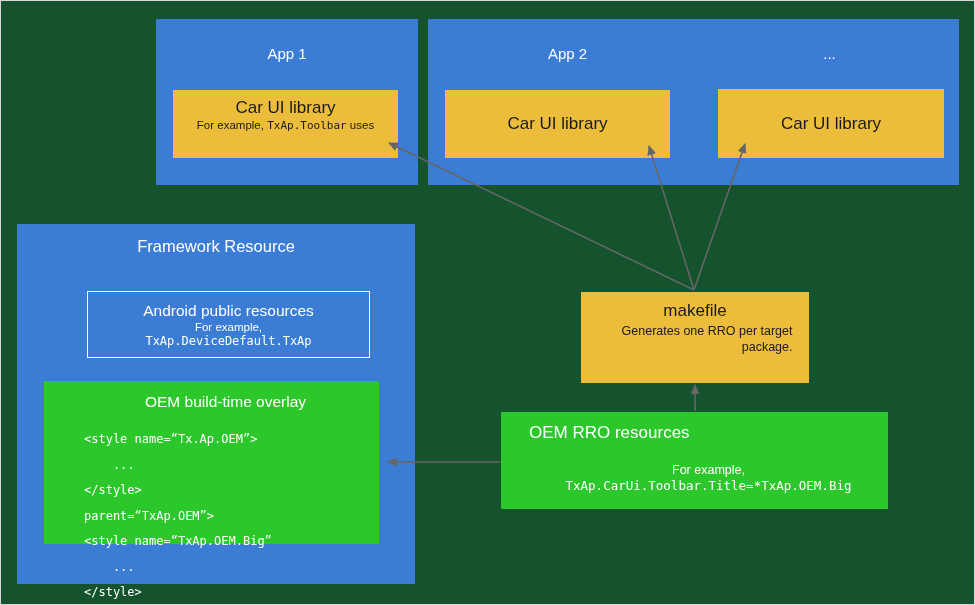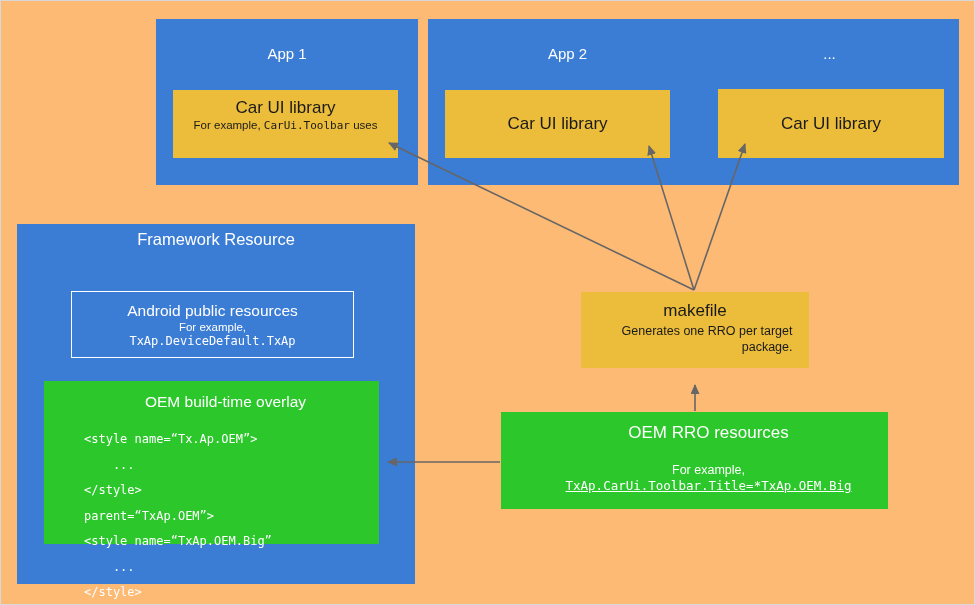--- a/index.html
+++ b/index.html
@@ -4,21 +4,21 @@
 <style>
   * { margin: 0; padding: 0; box-sizing: border-box; }
   body {
     background: #ffffff;
     font-family: "Liberation Sans", sans-serif;
   }
   .canvas {
     position: relative;
     width: 975px;
     height: 605px;
-    background: #fdba74;
+    background: #14532d;
     border: 1px solid #d8d8d8;
     overflow: hidden;
   }
   .abs { position: absolute; }
 
   
   .box-blue   { background: #3b7cd5; color: #ffffff; }
   .box-yellow { background: #ecbd3b; color: #1a1a1a; }
   .box-green  { background: #2bc72b; color: #ffffff; padding-left: 28px; }
   .box-public { background: transparent; border: 1px solid #ffffff; color: #ffffff; }
@@ -36,96 +36,96 @@
     font-size: 17px;
     line-height: 68px;   
     text-align: center;
   }
   .small-line { font-size: 11.5px; line-height: 15px; }
   .mono, .code-line {
     font-family: "DejaVu Sans Mono", monospace;
   }
   .lib-code { font-size: 12px; line-height: 15px; }
 
-  .fw-title { padding-top: 6px; font-size: 16.5px; text-align: center; }
+  .fw-title { padding-top: 13px; font-size: 16.5px; text-align: center; }
 
   .pub-title { padding-top: 9px; font-size: 15.5px; line-height: 19px; text-align: center; }
   .pub-sub   { font-size: 11.5px; line-height: 14px; text-align: center; }
   .pub-code  { font-size: 12px; line-height: 15px; text-align: center; }
 
   .ovl-title { padding-top: 12px; font-size: 15.5px; text-align: center; }
   .ovl-code  { margin-top: 21px; padding-left: 12px; }
   .ovl-code .code-line {
     font-size: 12px;
     line-height: 14.5px;
     white-space: pre;
     color: #ffffff;
     margin-top: 11px;
   }
 
   .mk-title { padding-top: 9px; font-size: 17px; text-align: center; }
   .mk-sub   { margin: 2px auto 0; width: 195px; font-size: 12.5px; line-height: 16px; text-align: right; }
 
-  .rro-title { padding-top: 11px; font-size: 17px; text-align: center; }
+  .rro-title { padding-top: 11px; font-size: 17px; text-align: left; }
   .rro-sub   { margin-top: 19px; font-size: 12.5px; line-height: 16px; text-align: center; }
-  .rro-code  { font-size: 12.5px; line-height: 16px; text-align: center; text-decoration: underline; }
+  .rro-code  { font-size: 12.5px; line-height: 16px; text-align: center; }
 
   svg.arrows { position: absolute; left: 0; top: 0; pointer-events: none; }
 </style>
 </head>
 <body>
 
 <div class="canvas">
 
   <div class="abs box-blue" style="left:155px; top:18px; width:262px; height:166px;">
     <div class="app-title">App 1</div>
     <div class="abs box-yellow lib-box" style="left:17px; top:71px; width:225px; height:68px; padding-top:8px;">
       <div class="lib-title">Car UI library</div>
-      <div class="small-line"><span>For example, </span><span class="mono" style="font-size:11px;">CarUi.Toolbar</span><span> uses</span></div>
+      <div class="small-line"><span>For example, </span><span class="mono" style="font-size:11px;">TxAp.Toolbar</span><span> uses</span></div>
     </div>
   </div>
 
   <div class="abs box-blue" style="left:427px; top:18px; width:279px; height:166px;">
     <div class="app-title">App 2</div>
     <div class="abs box-yellow" style="left:17px; top:71px; width:225px; height:68px;">
       <div class="lib-title-solo">Car UI library</div>
     </div>
   </div>
 
   <div class="abs box-blue" style="left:699px; top:18px; width:259px; height:166px;">
     <div class="app-title">...</div>
     <div class="abs box-yellow" style="left:18px; top:70px; width:226px; height:69px;">
       <div class="lib-title-solo" style="line-height:69px;">Car UI library</div>
     </div>
   </div>
 
   <div class="abs box-blue" style="left:16px; top:223px; width:398px; height:360px;">
     <div class="fw-title">Framework Resource</div>
 
-    <div class="abs box-public" style="left:54px; top:67px; width:283px; height:67px;">
+    <div class="abs box-public" style="left:70px; top:67px; width:283px; height:67px;">
       <div class="pub-title">Android public resources</div>
       <div class="pub-sub">For example,</div>
       <div class="mono pub-code">TxAp.DeviceDefault.TxAp</div>
     </div>
 
     <div class="abs box-green" style="left:27px; top:157px; width:335px; height:163px;">
       <div class="ovl-title">OEM build-time overlay</div>
       <div class="ovl-code">
         <div class="code-line">&lt;style name=“Tx.Ap.OEM”&gt;</div>
         <div class="code-line">    ...</div>
         <div class="code-line">&lt;/style&gt;</div>
         <div class="code-line">parent=“TxAp.OEM”&gt;</div>
         <div class="code-line">&lt;style name=“TxAp.OEM.Big”</div>
         <div class="code-line">    ...</div>
         <div class="code-line">&lt;/style&gt;</div>
       </div>
     </div>
   </div>
 
-  <div class="abs box-yellow" style="left:580px; top:291px; width:228px; height:76px;">
+  <div class="abs box-yellow" style="left:580px; top:291px; width:228px; height:91px;">
     <div class="mk-title">makefile</div>
     <div class="mk-sub">Generates one RRO per target package.</div>
   </div>
 
   <div class="abs box-green" style="left:500px; top:411px; width:387px; height:97px;">
     <div class="rro-title">OEM RRO resources</div>
     <div class="rro-sub">For example,</div>
     <div class="mono rro-code">TxAp.CarUi.Toolbar.Title=*TxAp.OEM.Big</div>
   </div>
 

